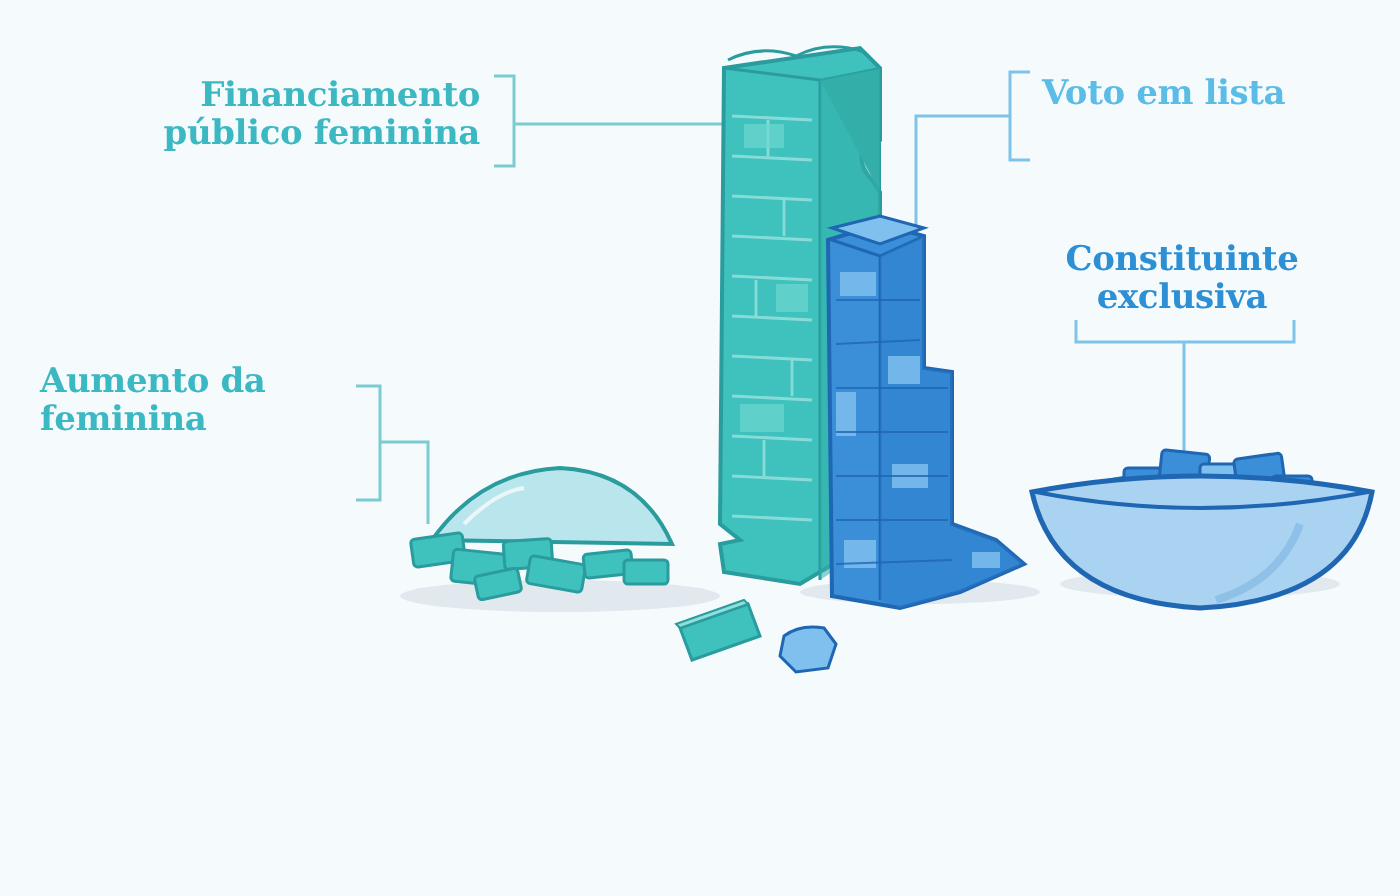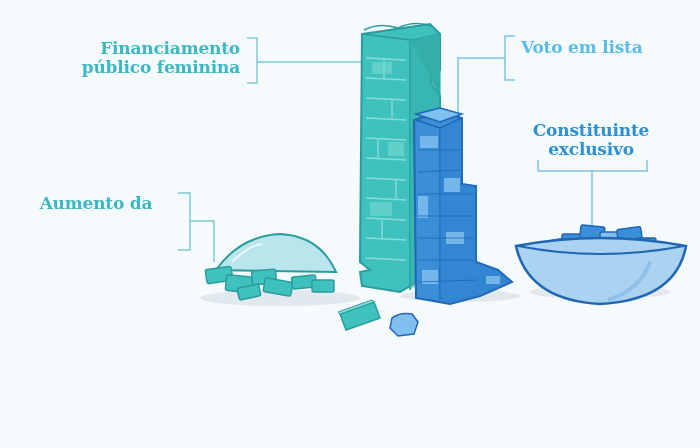--- a/index.html
+++ b/index.html
@@ -16,21 +16,21 @@
     font-weight: bold;
     font-size: 17px;
     line-height: 19px;
     letter-spacing: -0.2px;
     white-space: nowrap;
   }
   .label .line { display: block; }
   .lbl-fin { left: 64px; top: 39px; text-align: right; width: 176px; color: #3bb8c2; }
   .lbl-voto { left: 521px; top: 38px; text-align: center; color: #5bbce6; }
   .lbl-const { left: 520px; top: 121px; text-align: center; width: 142px; color: #2d8fd4; }
-  .lbl-aum { left: 20px; top: 194px; text-align: center; width: 152px; color: #3bb8c2; }
+  .lbl-aum { left: 20px; top: 182px; text-align: left; width: 152px; color: #3bb8c2; }
   svg.art { position: absolute; left: 0; top: 0; }
 </style>
 </head>
 <body>
 
 <div class="stage">
 
   <svg class="art" width="700" height="448" viewBox="0 0 700 448">
 
     <g fill="none" stroke="#7ccbd2" stroke-width="1.5">
@@ -147,20 +147,21 @@
     <span class="line">Financiamento</span>
     <span class="line">público feminina</span>
   </div>
 
   <div class="label lbl-voto">
     <span class="line">Voto em lista</span>
   </div>
 
   <div class="label lbl-const">
     <span class="line">Constituinte</span>
-    <span class="line">exclusivo</span>
+    <span class="line">exclusiva</span>
   </div>
 
   <div class="label lbl-aum">
     <span class="line">Aumento da</span>
+    <span class="line">feminina</span>
   </div>
 
 </div>
 
 </body></html>

